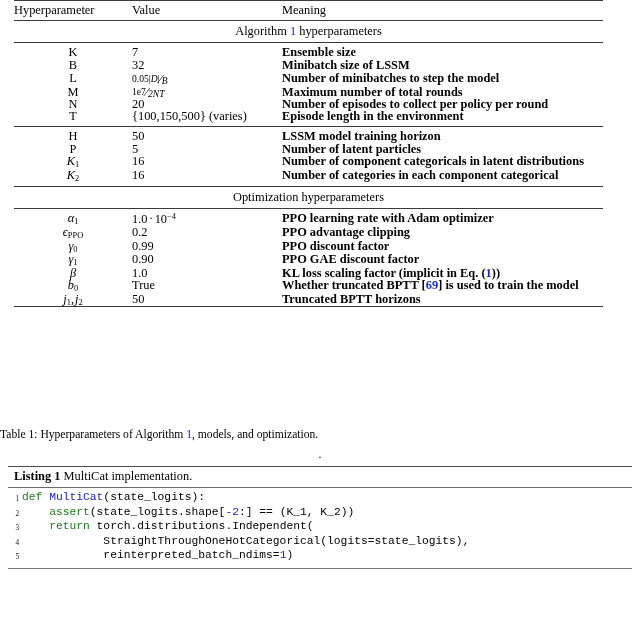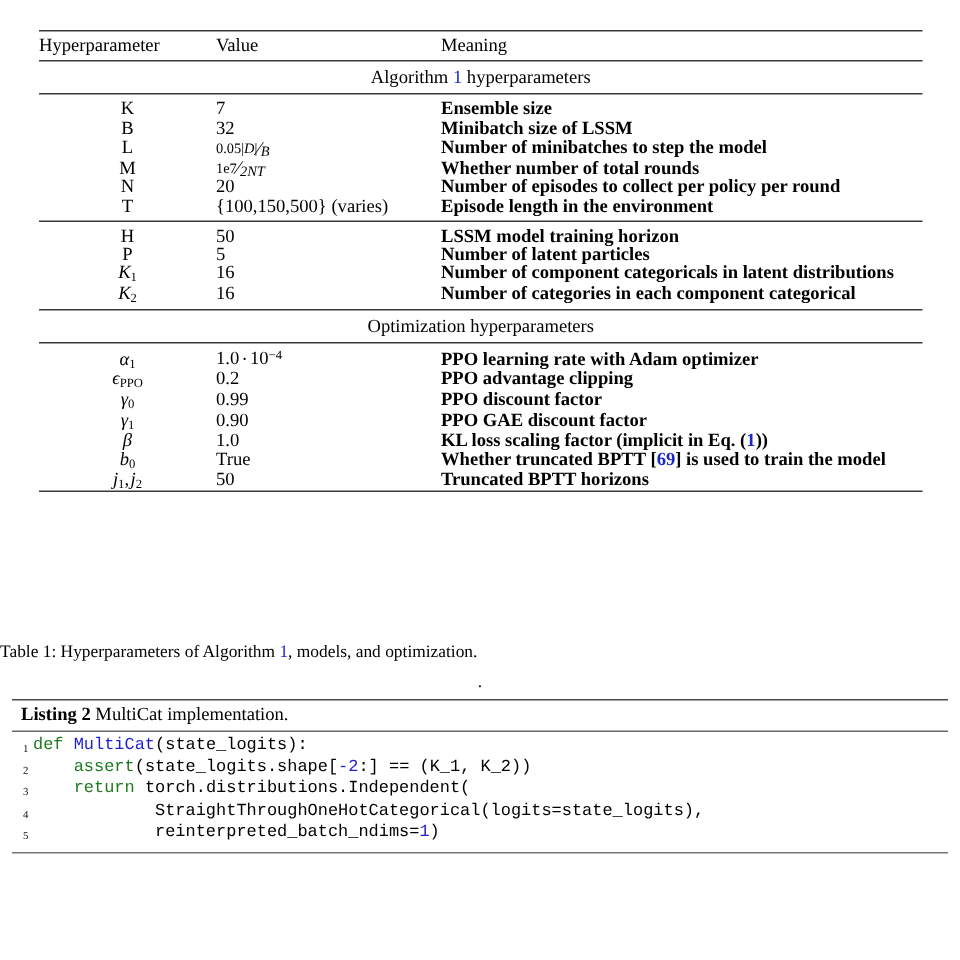--- a/index.html
+++ b/index.html
@@ -16,24 +16,23 @@
   }
   .page {
     position: relative;
     width: 640px;
     height: 640px;
   }
 
   
   .tbl-wrap {
     position: absolute;
-    left: 26px;
+    left: 14px;
     top: 0px;
     width: 589px;
-    margin-top: 20px;
   }
   table.hp {
     border-collapse: collapse;
     width: 589px;
     font-size: 11.2px;
     line-height: 1.0;
   }
   table.hp td, table.hp th {
     padding: 0;
     vertical-align: baseline;
@@ -231,21 +230,21 @@
         <td class="mean">Minibatch size of LSSM</td>
       </tr>
       <tr>
         <td class="param"><span class="up">L</span></td>
         <td class="val"><span class="frac"><span class="num">0.05|<span class="math">D</span>|</span><span class="slash">⁄</span><span class="den math">B</span></span></td>
         <td class="mean">Number of minibatches to step the model</td>
       </tr>
       <tr>
         <td class="param"><span class="up">M</span></td>
         <td class="val"><span class="frac"><span class="num">1e7</span><span class="slash">⁄</span><span class="den math">2NT</span></span></td>
-        <td class="mean">Whether number of total rounds</td>
+        <td class="mean">Maximum number of total rounds</td>
       </tr>
       <tr>
         <td class="param"><span class="up">N</span></td>
         <td class="val">20</td>
         <td class="mean">Number of episodes to collect per policy per round</td>
       </tr>
       <tr>
         <td class="param"><span class="up">T</span></td>
         <td class="val">{100,150,500} (varies)</td>
         <td class="mean">Episode length in the environment</td>
@@ -330,21 +329,21 @@
     </tbody>
       </table>
   </div>
 
   <div class="caption"><span>Table 1: Hyperparameters of Algorithm </span><span class="lnk">1</span><span>, models, and optimization.</span></div>
 
   <div class="stray-dot">.</div>
 
   <div class="listing">
     <div class="listing-rule-top"></div>
-    <div class="listing-title"><b>Listing 2</b><span> MultiCat implementation.</span></div>
+    <div class="listing-title"><b>Listing 1</b><span> MultiCat implementation.</span></div>
     <div class="listing-rule-mid"></div>
     <div class="code" id="code-body"><div class="row"><span class="lnum">1</span><span class="ctext"><span class="kw">def </span><span class="fn">MultiCat</span><span>(state_logits):</span></span></div><div class="row"><span class="lnum">2</span><span class="ctext"><span>    </span><span class="kw">assert</span><span>(state_logits.shape[</span><span class="num2">-2</span><span>:] == (K_1, K_2))</span></span></div><div class="row"><span class="lnum">3</span><span class="ctext"><span>    </span><span class="kw">return</span><span> torch.distributions.Independent(</span></span></div><div class="row"><span class="lnum">4</span><span class="ctext"><span>            StraightThroughOneHotCategorical(logits=state_logits),</span></span></div><div class="row"><span class="lnum">5</span><span class="ctext"><span>            reinterpreted_batch_ndims=</span><span class="num2">1</span><span>)</span></span></div></div>
     <div class="listing-rule-bot"></div>
   </div>
 
   <div class="sec-head"><span class="sec-num">9</span><span>OneRoomCapture3d visualization.</span></div>
 
 </div>
 
 </body></html>

